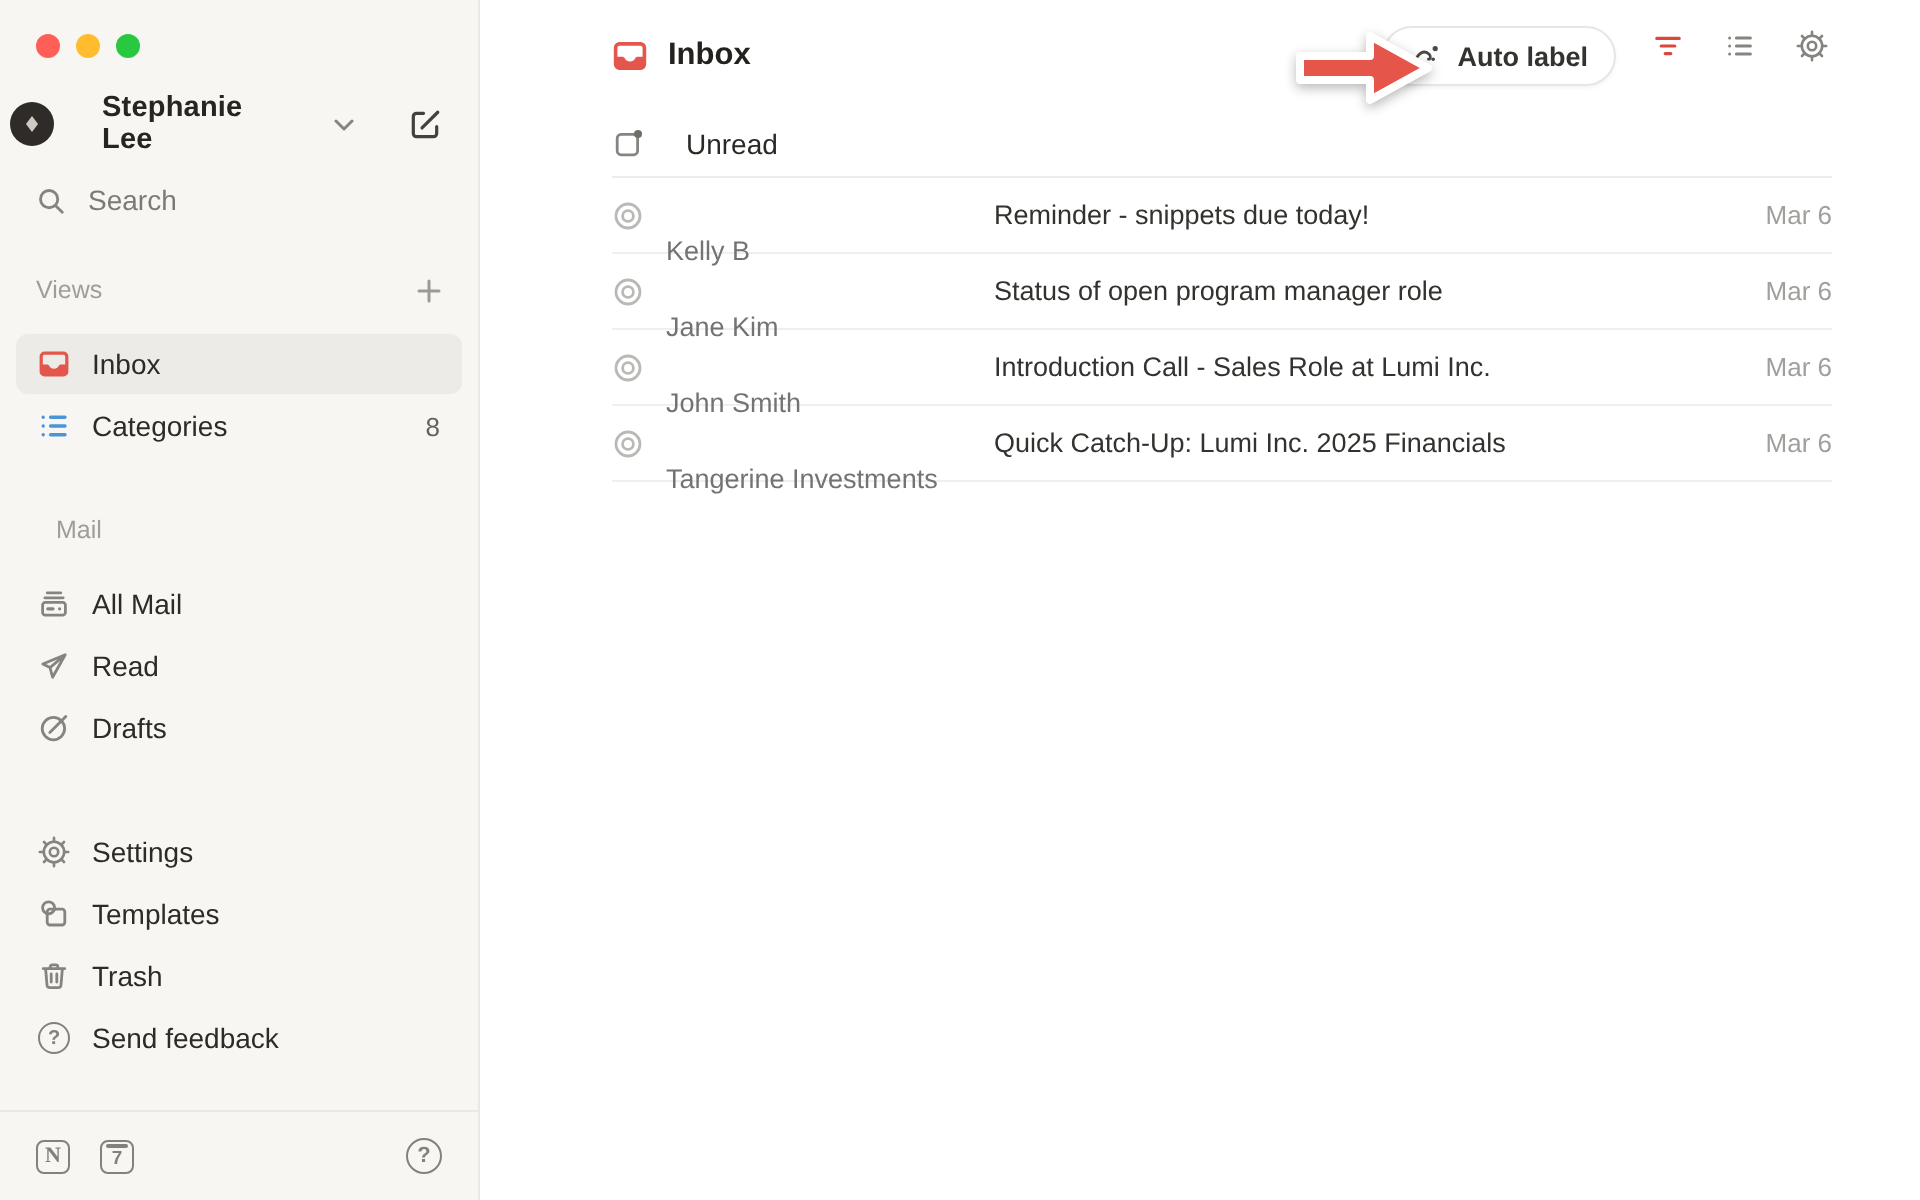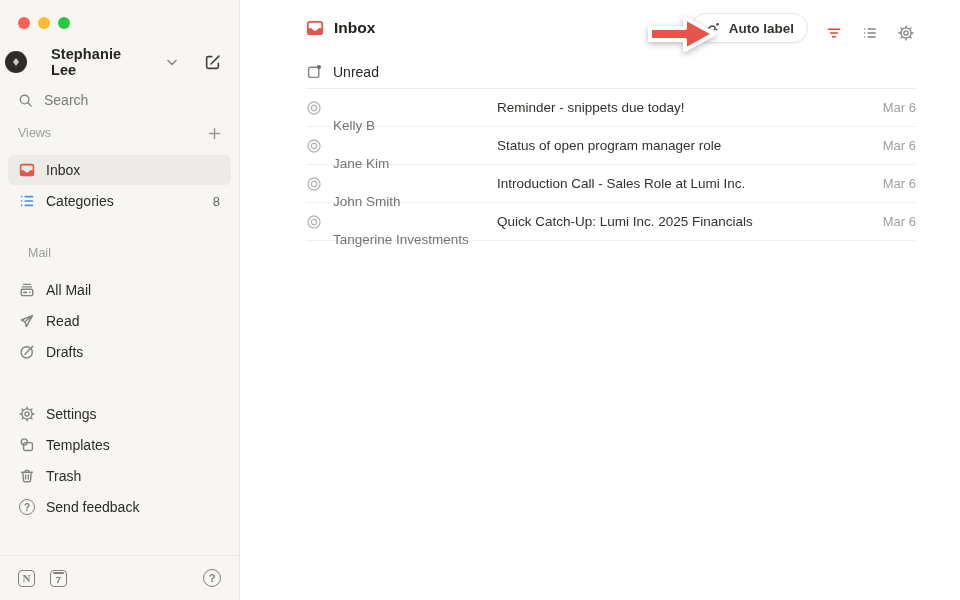--- a/index.html
+++ b/index.html
@@ -12,45 +12,45 @@
   .traffic { display:flex; gap:8px; padding:17px 0 0 18px; }
   .light { width:12px; height:12px; border-radius:50%; }
   .user-row { display:flex; align-items:center; gap:24px; margin-top:17px; height:32px; padding:0 16px 0 5px; }
   .avatar { width:22px; height:22px; border-radius:50%; background:#2e2b28; display:flex; align-items:center; justify-content:center; flex:0 0 auto; }
   .user-name { font-size:14.5px; font-weight:700; color:#262521; letter-spacing:.1px; }
   .chev { margin-left:2px; display:flex; }
   .compose-btn { margin-left:auto; display:flex; align-items:center; justify-content:center; width:24px; height:24px; border-radius:5px; cursor:pointer; }
   .srow { display:flex; align-items:center; gap:11px; height:32px; padding:0 18px; margin-top:6px; color:#7b7a75; font-size:14px; cursor:pointer; }
   .sec-label { display:flex; align-items:center; height:20px; padding:0 18px 0 18px; color:#9e9d98; font-size:12.5px; }
   .sec-label .plus { margin-left:auto; display:flex; cursor:pointer; }
-  .sec-views { margin-top:7px; }
+  .sec-views { margin-top:19px; }
   .sec-mail { margin-top:26px;padding-left:28px; }
   .nav-item { display:flex; align-items:center; gap:11px; height:30px; margin:1px 8px 1px 8px; padding:0 11px; border-radius:6px; font-size:14px; color:#2c2b27; cursor:pointer; }
   .nav-item.selected { background:#ecebe7; }
   .nav-item .badge { margin-left:auto; color:#63625e; font-size:13px; }
   .views-group { margin-top:11px; }
   .group-2 { margin-top:30px; }
   .side-spacer { flex:1; }
   .side-bottom { height:45px; border-top:1px solid #e9e8e5; display:flex; align-items:center; gap:15px; padding:0 18px; }
   .sq-icon { width:17px; height:17px; border:1.4px solid #82817c; border-radius:4px; color:#82817c; display:flex; align-items:center; justify-content:center; cursor:pointer; }
   .n-logo { font-family:"Liberation Serif", serif; font-size:11px; font-weight:700; }
   .cal { position:relative; font-size:9.5px; font-weight:700; padding-top:3px; }
   .cal::before { content:""; position:absolute; top:1.5px; left:2px; right:2px; height:2px; background:#82817c; border-radius:1px; }
   .circle-q { width:18px; height:18px; border:1.4px solid #82817c; border-radius:50%; color:#82817c; display:flex; align-items:center; justify-content:center; font-size:11px; font-weight:700; cursor:pointer; }
   .ml-auto { margin-left:auto; }
 
   
   .main { flex:1; display:flex; flex-direction:column; padding:0 44px 0 66px; }
   .main-header { display:flex; align-items:center; margin-top:13px; height:30px; }
   .main-title { font-size:15.5px; font-weight:700; color:#23221e; margin-left:10px; }
-  .header-right { margin-left:auto; display:flex; align-items:flex-end; gap:16px; }
+  .header-right { margin-left:auto; display:flex; align-items:flex-start; gap:16px; }
   .auto-label { display:flex; align-items:center; gap:8px; height:30px; padding:0 13px; background:#fff; border:1px solid #e7e6e2; border-radius:16px; box-shadow:0 1px 2px rgba(0,0,0,.05); font-size:13.5px; font-weight:700; color:#34332f; cursor:pointer; white-space:nowrap; }
   .hicon { display:flex; align-items:center; justify-content:center; width:20px; height:20px; cursor:pointer; }
 
-  .section-head { display:flex; align-items:center; gap:11px; height:34px; border-bottom:1px solid #ececea; font-size:14px; font-weight:500; color:#2a2925; }
+  .section-head { display:flex; align-items:center; gap:21px; height:34px; border-bottom:1px solid #ececea; font-size:14px; font-weight:500; color:#2a2925; }
   .head-unread { margin-top:12px; }
   .head-read { margin-top:38px; }
   .email-row { display:flex; align-items:center; height:38px; border-bottom:1px solid #f0efec; font-size:13.5px; cursor:pointer; }
   .row-icon { display:flex; width:16px; margin-right:11px; flex:0 0 auto; }
   .sender { width:164px; min-width:164px; color:#737373; white-space:nowrap; overflow:hidden;margin-top:36px; }
   .subject { flex:1; color:#33322e; white-space:nowrap; overflow:hidden; }
   .date { color:#a19f9b; font-size:13px; margin-left:12px; white-space:nowrap; }
 
   
   .arrow-annot { position:absolute; left:645px; top:13px; pointer-events:none; }

